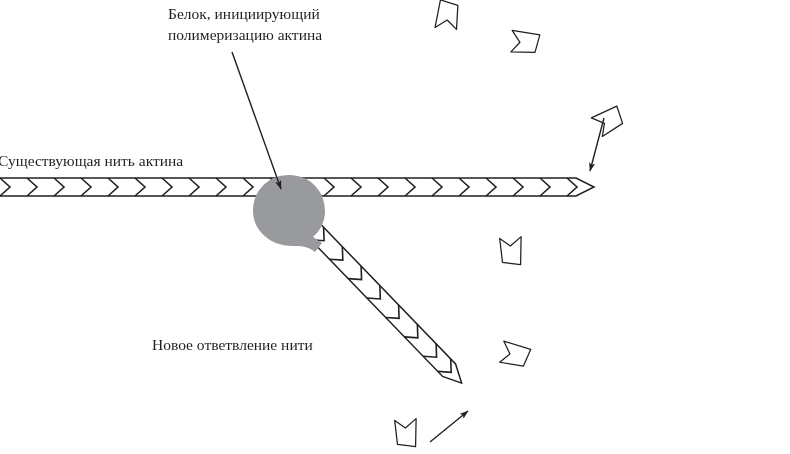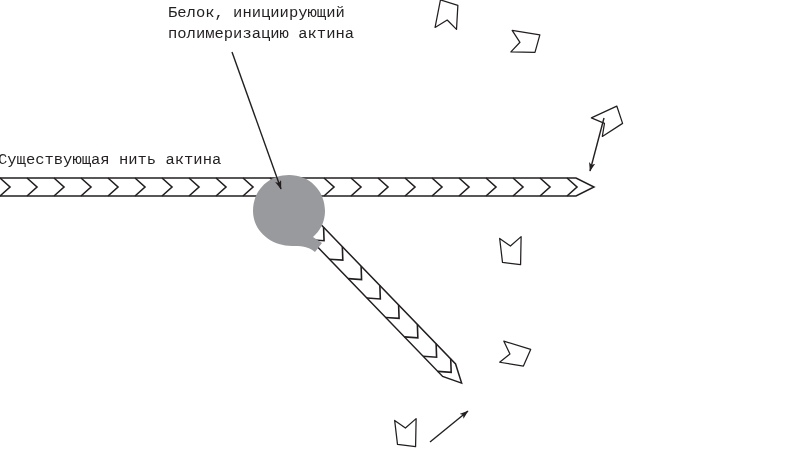--- a/index.html
+++ b/index.html
@@ -21,21 +21,21 @@
   }
   #diagram-svg {
     position: absolute;
     left: 0;
     top: 0;
     width: 790px;
     height: 454px;
   }
   .label {
     position: absolute;
-    font-family: Liberation Mono, monospace;
+    font-family: Liberation Serif, serif;
     font-size: 15.5px;
     line-height: 21px;
     color: #231f20;
     white-space: pre;
     letter-spacing: 0px;
   }
   #label-nucleator {
     left: 168px;
     top: 3px;
   }
@@ -158,14 +158,15 @@
     </g>
 
   </svg>
 
   <div class="label" id="label-nucleator">Белок, инициирующий
 полимеризацию актина</div>
 
 
   <div class="label" id="label-existing">Существующая нить актина</div>
 
+  <div class="label" id="label-branch">Новое ответвление нити</div>
 
 </div>
 
 </body></html>

